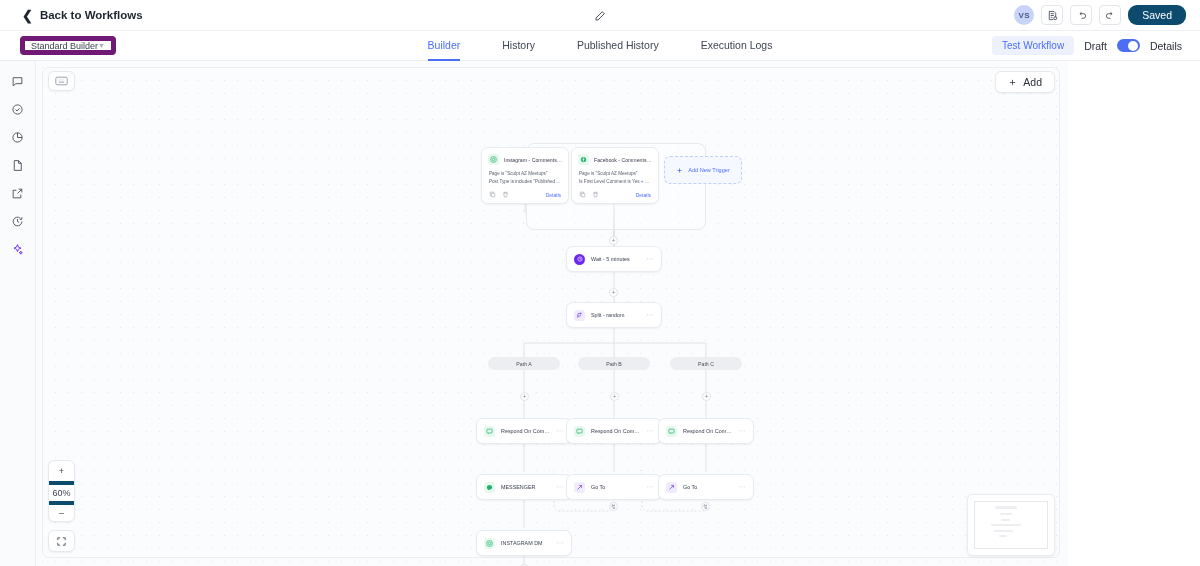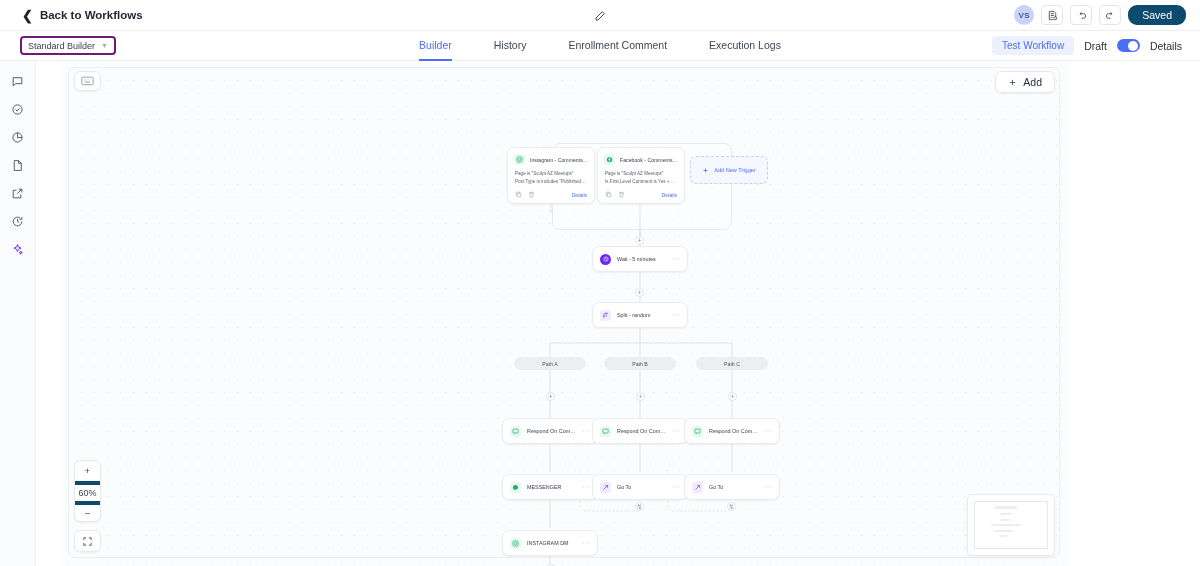--- a/index.html
+++ b/index.html
@@ -57,21 +57,21 @@
   
   .subbar {
     height: 30px; width: 1200px;
     display: flex; align-items: center;
     border-bottom: 1px solid #eceef1;
     background: #fff; position: relative;
   }
   .builder-select {
     margin-left: 20px;
     width: 96px; height: 19px;
-    border: 2px solid #701a75; border-radius: 4px;
+    border: 5px solid #701a75; border-radius: 4px;
     background: #fff; display: flex; align-items: center;
     padding: 0 6px; font-size: 9px; color: #3c4250; cursor: pointer;
   }
   .builder-select .caret { margin-left: auto; color: #a8adb8; font-size: 7px; }
   .tabs {
     position: absolute; left: 0; right: 0; top: 0; height: 30px;
     display: flex; align-items: center; justify-content: center; gap: 42px;
   }
   .tab {
     font-size: 10.5px; color: #3f4653; cursor: pointer;
@@ -91,21 +91,21 @@
   .toggle {
     width: 23px; height: 13px; border-radius: 7px; background: #4c6ef5;
     position: relative; cursor: pointer;
   }
   .toggle .knob {
     position: absolute; width: 10px; height: 10px; border-radius: 50%;
     background: #fff; top: 1.5px; right: 1.5px;
   }
 
   
-  .body-wrap { display: flex; width: 1068px; height: 505px; gap: 26px; }
+  .body-wrap { display: flex; width: 1068px; height: 505px; }
 
   .railbar {
     width: 36px; height: 505px; background: #fafbfc;
     border-right: 1px solid #eceef1;
     display: flex; flex-direction: column; align-items: center;
     padding-top: 12px; gap: 11px;
   }
   .rail-item {
     width: 24px; height: 17px; display: flex; align-items: center;
     justify-content: center; cursor: pointer; color: #4a5059;
@@ -282,21 +282,21 @@
 
 <div class="subbar">
   <div class="builder-select">
     <span>Standard Builder</span>
     <span class="caret">▼</span>
   </div>
 
   <div class="tabs">
     <div class="tab active">Builder</div>
     <div class="tab">History</div>
-    <div class="tab">Enrollment Comment</div>
+    <div class="tab">Published History</div>
     <div class="tab">Execution Logs</div>
   </div>
 
   <div class="sub-right">
     <div class="test-wf">Test Workflow</div>
     <span class="pub-label">Draft</span>
     <div class="toggle">
         <div class="knob"></div>
       </div>
     <span class="pub-label">Details</span>

